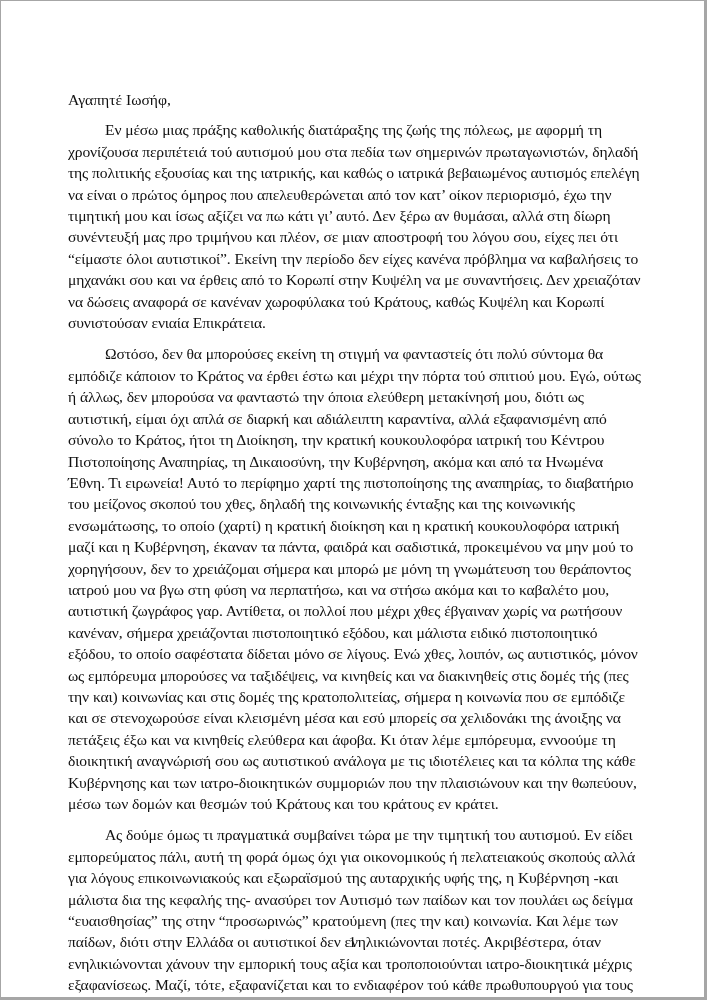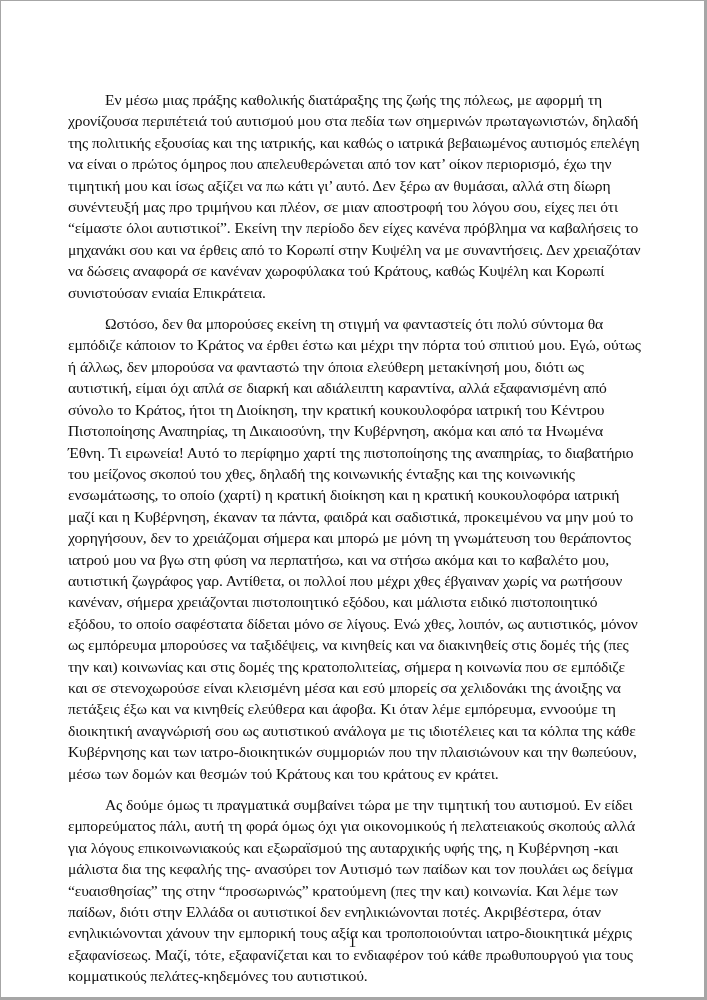--- a/index.html
+++ b/index.html
@@ -54,18 +54,19 @@
       font-family: "Liberation Serif", "DejaVu Serif", serif;
       font-size: 15.6px;
       color: #111111;
     }
   </style>
 </head>
 <body>
 
 <div class="page">
   <div class="content">
+    <p class="salutation">Αγαπητέ Ιωσήφ,</p>
     <p class="para">Εν μέσω μιας πράξης καθολικής διατάραξης της ζωής της πόλεως, με αφορμή τη χρονίζουσα περιπέτειά τού αυτισμού μου στα πεδία των σημερινών πρωταγωνιστών, δηλαδή της πολιτικής εξουσίας και της ιατρικής, και καθώς ο ιατρικά βεβαιωμένος αυτισμός επελέγη να είναι ο πρώτος όμηρος που απελευθερώνεται από τον κατ’ οίκον περιορισμό, έχω την τιμητική μου και ίσως αξίζει να πω κάτι γι’ αυτό. Δεν ξέρω αν θυμάσαι, αλλά στη δίωρη συνέντευξή μας προ τριμήνου και πλέον, σε μιαν αποστροφή του λόγου σου, είχες πει ότι “είμαστε όλοι αυτιστικοί”. Εκείνη την περίοδο δεν είχες κανένα πρόβλημα να καβαλήσεις το μηχανάκι σου και να έρθεις από το Κορωπί στην Κυψέλη να με συναντήσεις. Δεν χρειαζόταν να δώσεις αναφορά σε κανέναν χωροφύλακα τού Κράτους, καθώς Κυψέλη και Κορωπί συνιστούσαν ενιαία Επικράτεια.</p>
     <p class="para">Ωστόσο, δεν θα μπορούσες εκείνη τη στιγμή να φανταστείς ότι πολύ σύντομα θα εμπόδιζε κάποιον το Κράτος να έρθει έστω και μέχρι την πόρτα τού σπιτιού μου. Εγώ, ούτως ή άλλως, δεν μπορούσα να φανταστώ την όποια ελεύθερη μετακίνησή μου, διότι ως αυτιστική, είμαι όχι απλά σε διαρκή και αδιάλειπτη καραντίνα, αλλά εξαφανισμένη από σύνολο το Κράτος, ήτοι τη Διοίκηση, την κρατική κουκουλοφόρα ιατρική του Κέντρου Πιστοποίησης Αναπηρίας, τη Δικαιοσύνη, την Κυβέρνηση, ακόμα και από τα Ηνωμένα Έθνη. Τι ειρωνεία! Αυτό το περίφημο χαρτί της πιστοποίησης της αναπηρίας, το διαβατήριο του μείζονος σκοπού του χθες, δηλαδή της κοινωνικής ένταξης και της κοινωνικής ενσωμάτωσης, το οποίο (χαρτί) η κρατική διοίκηση και η κρατική κουκουλοφόρα ιατρική μαζί και η Κυβέρνηση, έκαναν τα πάντα, φαιδρά και σαδιστικά, προκειμένου να μην μού το χορηγήσουν, δεν το χρειάζομαι σήμερα και μπορώ με μόνη τη γνωμάτευση του θεράποντος ιατρού μου να βγω στη φύση να περπατήσω, και να στήσω ακόμα και το καβαλέτο μου, αυτιστική ζωγράφος γαρ. Αντίθετα, οι πολλοί που μέχρι χθες έβγαιναν χωρίς να ρωτήσουν κανέναν, σήμερα χρειάζονται πιστοποιητικό εξόδου, και μάλιστα ειδικό πιστοποιητικό εξόδου, το οποίο σαφέστατα δίδεται μόνο σε λίγους. Ενώ χθες, λοιπόν, ως αυτιστικός, μόνον ως εμπόρευμα μπορούσες να ταξιδέψεις, να κινηθείς και να διακινηθείς στις δομές τής (πες την και) κοινωνίας και στις δομές της κρατοπολιτείας, σήμερα η κοινωνία που σε εμπόδιζε και σε στενοχωρούσε είναι κλεισμένη μέσα και εσύ μπορείς σα χελιδονάκι της άνοιξης να πετάξεις έξω και να κινηθείς ελεύθερα και άφοβα. Κι όταν λέμε εμπόρευμα, εννοούμε τη διοικητική αναγνώρισή σου ως αυτιστικού ανάλογα με τις ιδιοτέλειες και τα κόλπα της κάθε Κυβέρνησης και των ιατρο-διοικητικών συμμοριών που την πλαισιώνουν και την θωπεύουν, μέσω των δομών και θεσμών τού Κράτους και του κράτους εν κράτει.</p>
     <p class="para">Ας δούμε όμως τι πραγματικά συμβαίνει τώρα με την τιμητική του αυτισμού. Εν είδει εμπορεύματος πάλι, αυτή τη φορά όμως όχι για οικονομικούς ή πελατειακούς σκοπούς αλλά για λόγους επικοινωνιακούς και εξωραϊσμού της αυταρχικής υφής της, η Κυβέρνηση -και μάλιστα δια της κεφαλής της- ανασύρει τον Αυτισμό των παίδων και τον πουλάει ως δείγμα “ευαισθησίας” της στην “προσωρινώς” κρατούμενη (πες την και) κοινωνία. Και λέμε των παίδων, διότι στην Ελλάδα οι αυτιστικοί δεν ενηλικιώνονται ποτές. Ακριβέστερα, όταν ενηλικιώνονται χάνουν την εμπορική τους αξία και τροποποιούνται ιατρο-διοικητικά μέχρις εξαφανίσεως. Μαζί, τότε, εξαφανίζεται και το ενδιαφέρον τού κάθε πρωθυπουργού για τους κομματικούς πελάτες-κηδεμόνες του αυτιστικού.</p>
   </div>
   <div class="page-number">1</div>
 </div>
 
 </body></html>

